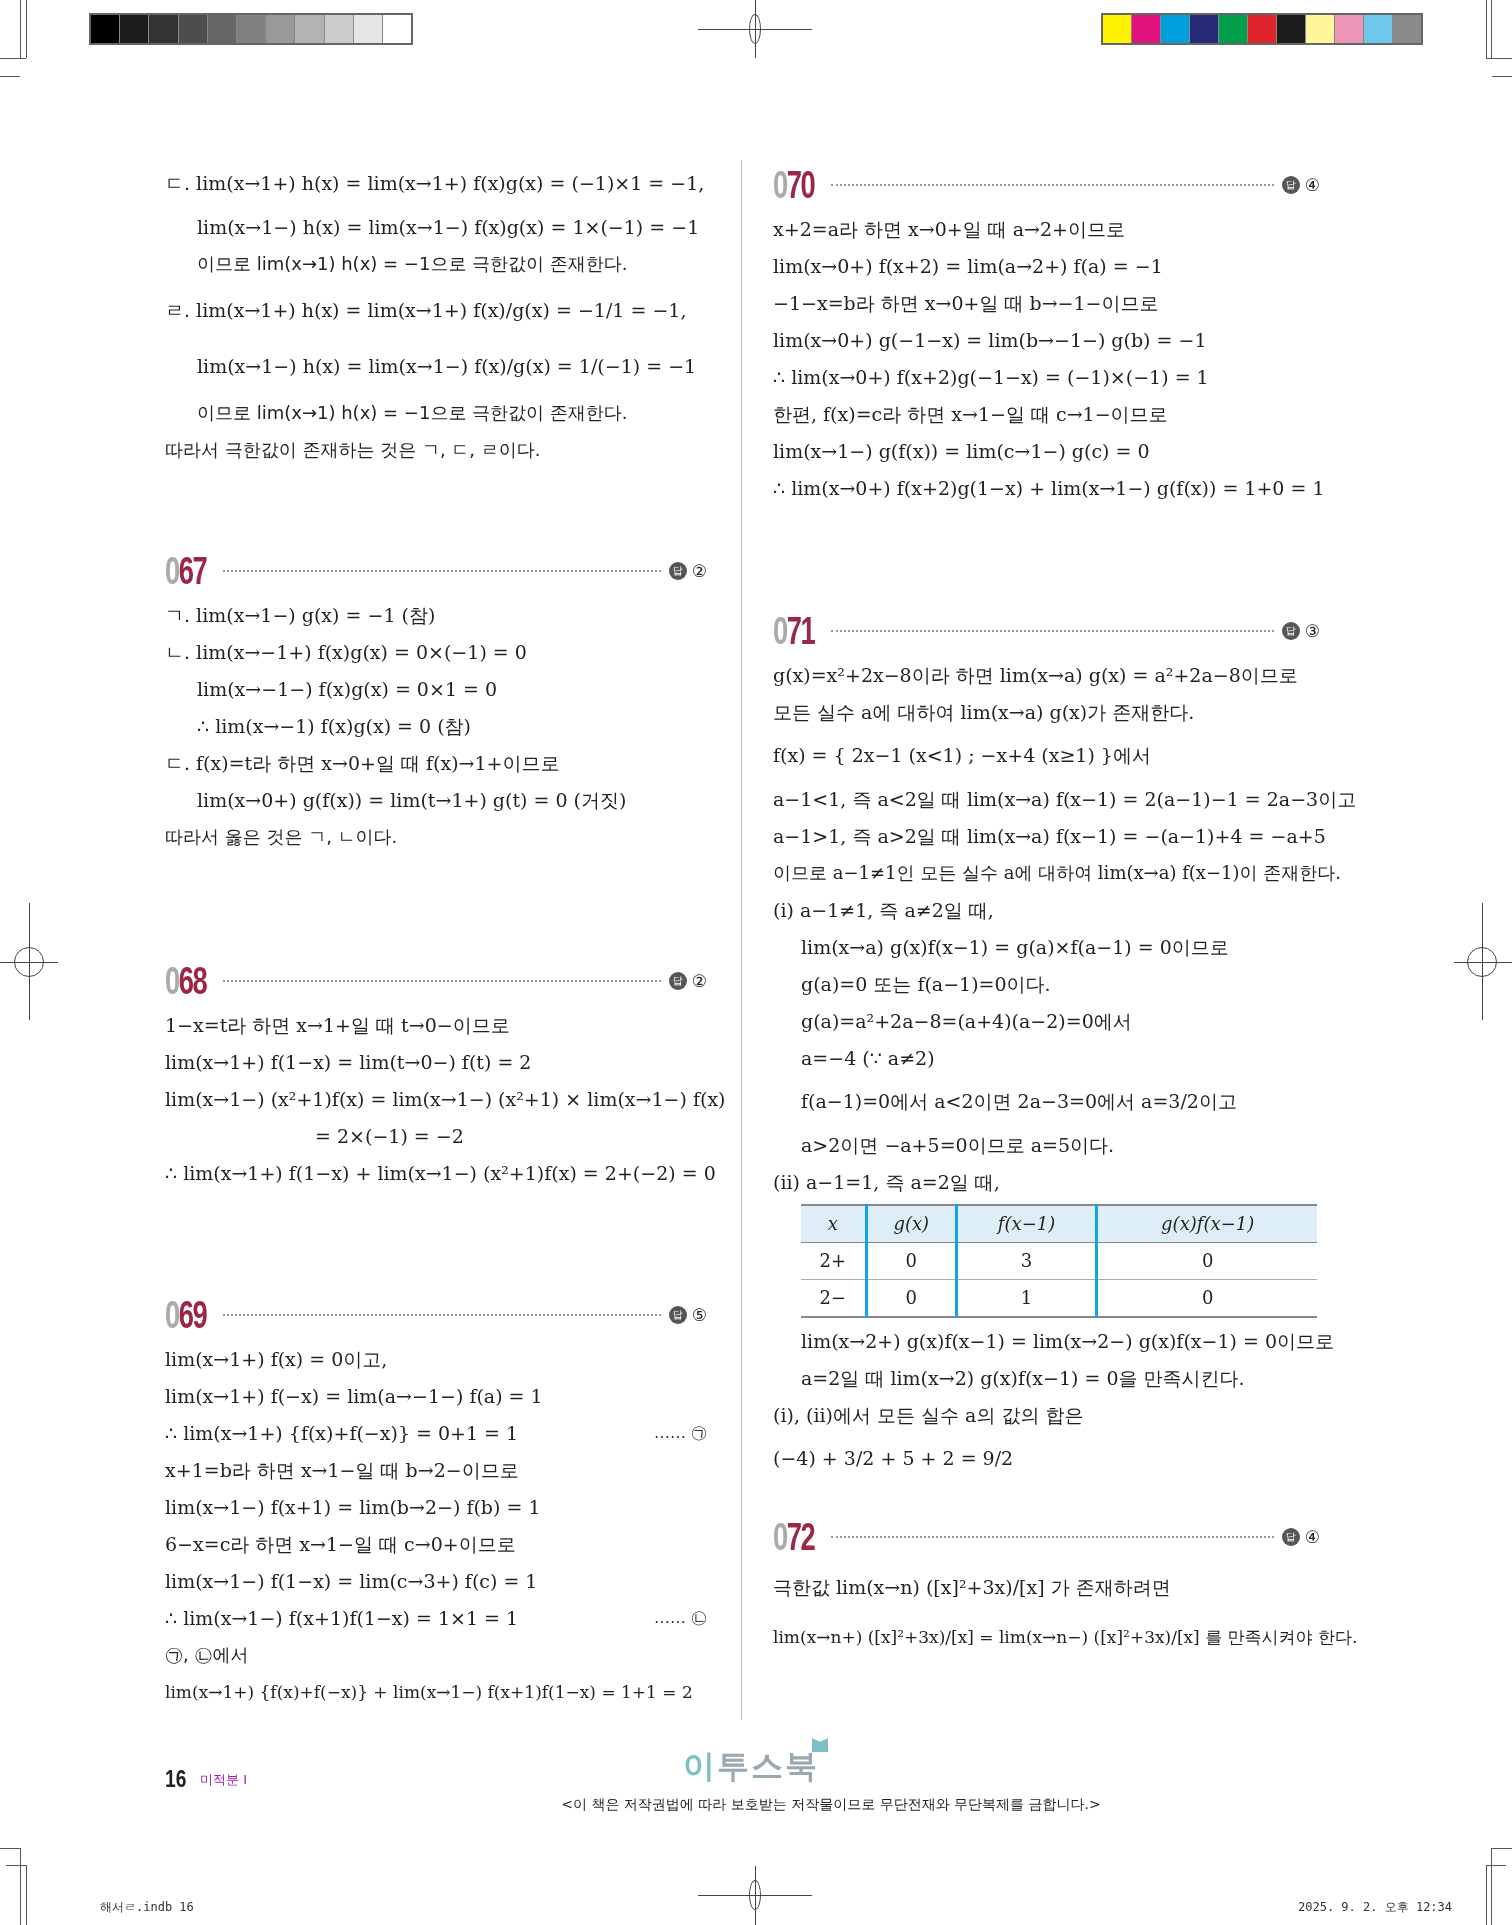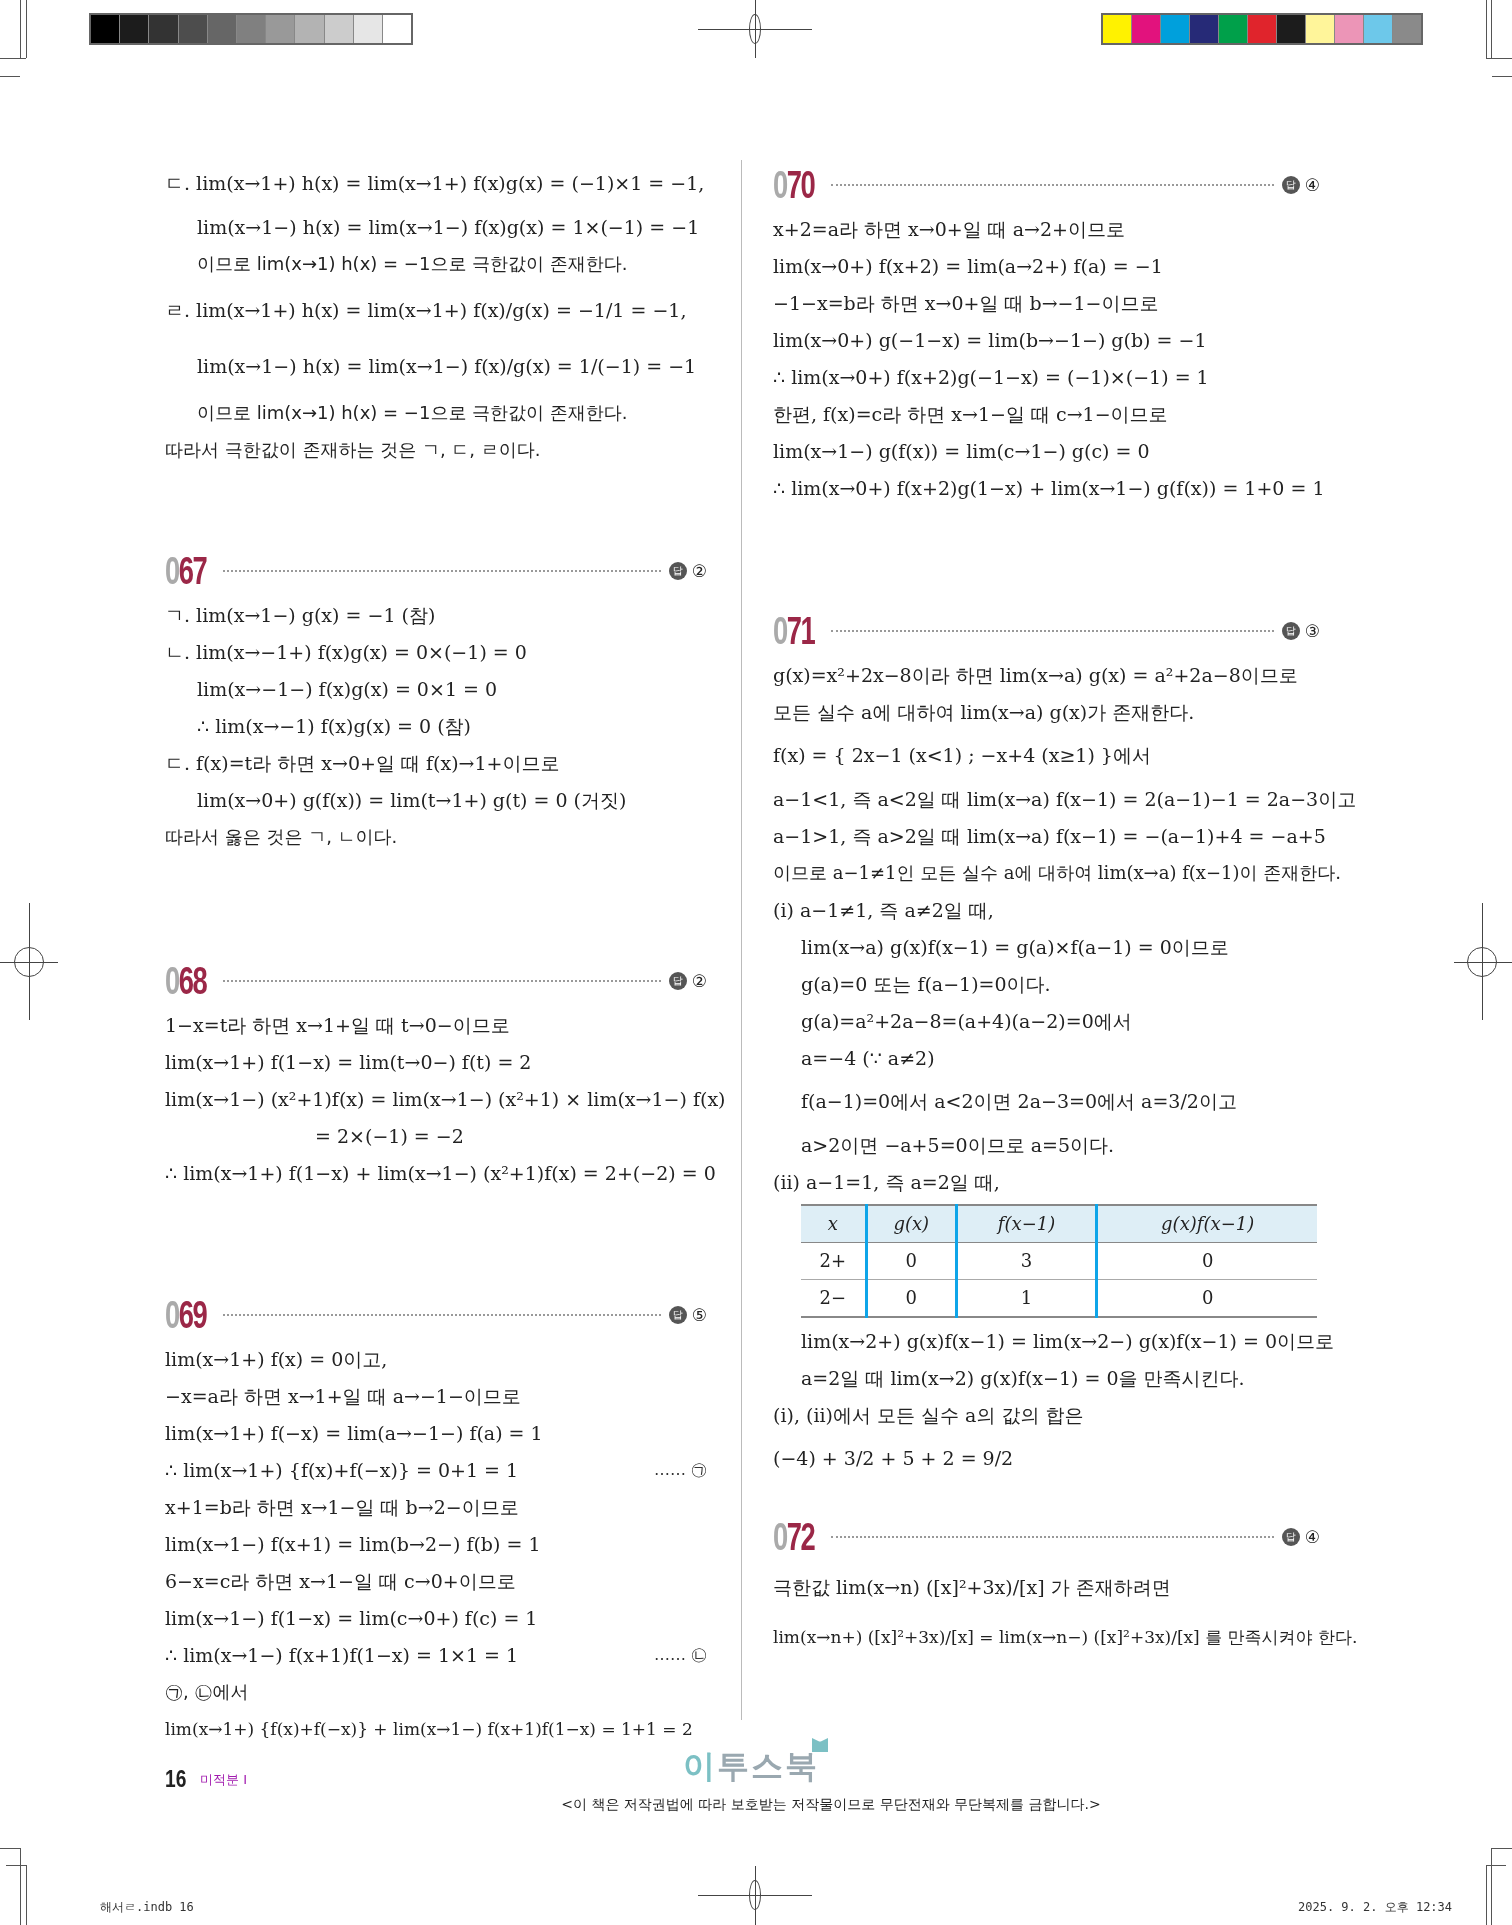--- a/index.html
+++ b/index.html
@@ -182,30 +182,29 @@
   <div class="section" style="top:1290px;">
     <div class="sec-head">
       <div class="num"><span class="z">0</span><span class="d">69</span></div>
       <div class="dots"></div>
       <div class="ans">
         <span class="ans-badge">답</span>
         <span class="ans-num">⑤</span>
       </div>
     </div>
     <div class="line">lim(x→1+) f(x) = 0이고,</div>
-    <div class="line">−x=a라 하면 x→1+일 때 a→−1−이므로</div>
     <div class="line">lim(x→1+) f(−x) = lim(a→−1−) f(a) = 1</div>
     <div class="line">
       <span>∴ lim(x→1+) {f(x)+f(−x)} = 0+1 = 1</span>
       <span class="ref">…… ㉠</span>
     </div>
     <div class="line">x+1=b라 하면 x→1−일 때 b→2−이므로</div>
     <div class="line">lim(x→1−) f(x+1) = lim(b→2−) f(b) = 1</div>
     <div class="line">6−x=c라 하면 x→1−일 때 c→0+이므로</div>
-    <div class="line">lim(x→1−) f(1−x) = lim(c→0+) f(c) = 1</div>
+    <div class="line">lim(x→1−) f(1−x) = lim(c→3+) f(c) = 1</div>
     <div class="line">
       <span>∴ lim(x→1−) f(x+1)f(1−x) = 1×1 = 1</span>
       <span class="ref">…… ㉡</span>
     </div>
     <div class="line ko">㉠, ㉡에서</div>
     <div class="line" style="font-size:17px">lim(x→1+) {f(x)+f(−x)} + lim(x→1−) f(x+1)f(1−x) = 1+1 = 2</div>
   </div>
 </div>
 
 <div class="col right">

